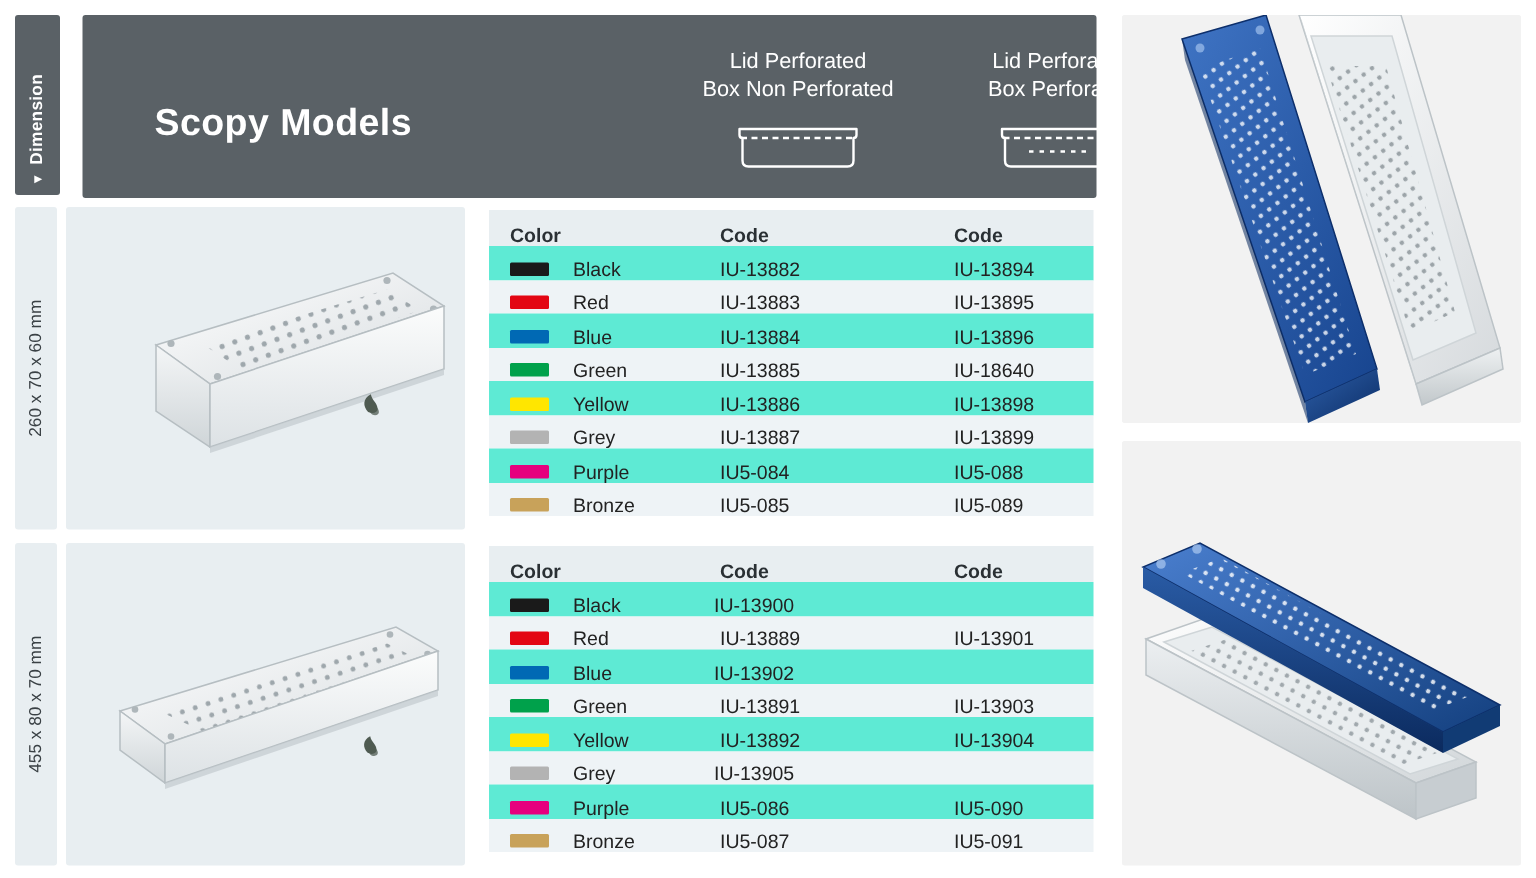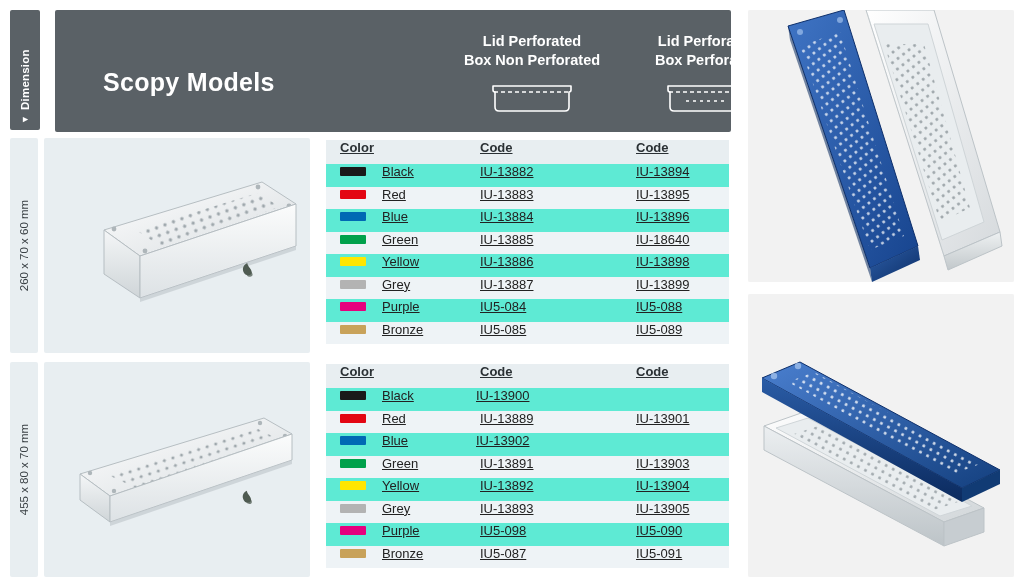--- a/index.html
+++ b/index.html
@@ -67,21 +67,21 @@
   .hcol {
     position: absolute;
     top: 22px;
     width: 190px;
     text-align: center;
     font-size: 14.5px;
     line-height: 19px;
   }
   .hcol.c1 { left: 382px; }
   .hcol.c2 { left: 557px; }
-  .hcol .lines { display: block; font-weight: bold; }
+  .hcol .lines { display: block; }
   .hcol .pic {
     margin: 10px auto 0;
     width: 86px; height: 34px;
   }
 
   
   .dim-label {
     position: absolute;
     width: 28px;
     background: #e8eef1;
@@ -112,23 +112,22 @@
 
   
   .table {
     position: absolute;
     width: 403px;
     font-size: 13px;
     color: #222;
   }
   .table .row {
     display: flex;
-    align-items: flex-start;
+    align-items: flex-end;
     height: 22.5px;
-    text-decoration: underline;
   }
   .table .row.head {
     height: 24px;
     background: #e8eef1;
     font-weight: bold;
     color: #2a3034;
   }
   .table .row.alt { background: #eef3f6; }
   .table .row.plain { background: #5eead4; }
   .c-color {
@@ -394,29 +393,28 @@
         <span class="label">Yellow</span>
       </div>
       <div class="c-code1">IU-13892</div>
       <div class="c-code2">IU-13904</div>
     </div>
     <div class="row alt">
       <div class="c-color">
         <span class="swatch" style="background:#b3b3b3"></span>
         <span class="label">Grey</span>
       </div>
-      <div class="c-code1">IU-13893</div>
       <div class="c-code2">IU-13905</div>
     </div>
     <div class="row plain">
       <div class="c-color">
         <span class="swatch" style="background:#e6007e"></span>
         <span class="label">Purple</span>
       </div>
-      <div class="c-code1">IU5-098</div>
+      <div class="c-code1">IU5-086</div>
       <div class="c-code2">IU5-090</div>
     </div>
     <div class="row alt">
       <div class="c-color">
         <span class="swatch" style="background:#c8a25a"></span>
         <span class="label">Bronze</span>
       </div>
       <div class="c-code1">IU5-087</div>
       <div class="c-code2">IU5-091</div>
     </div>

